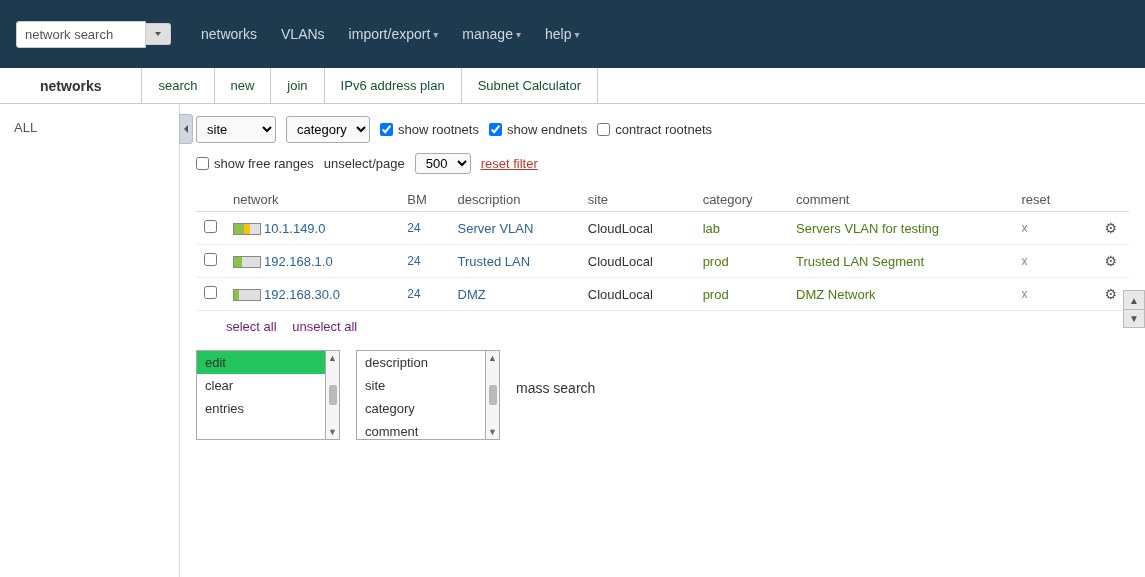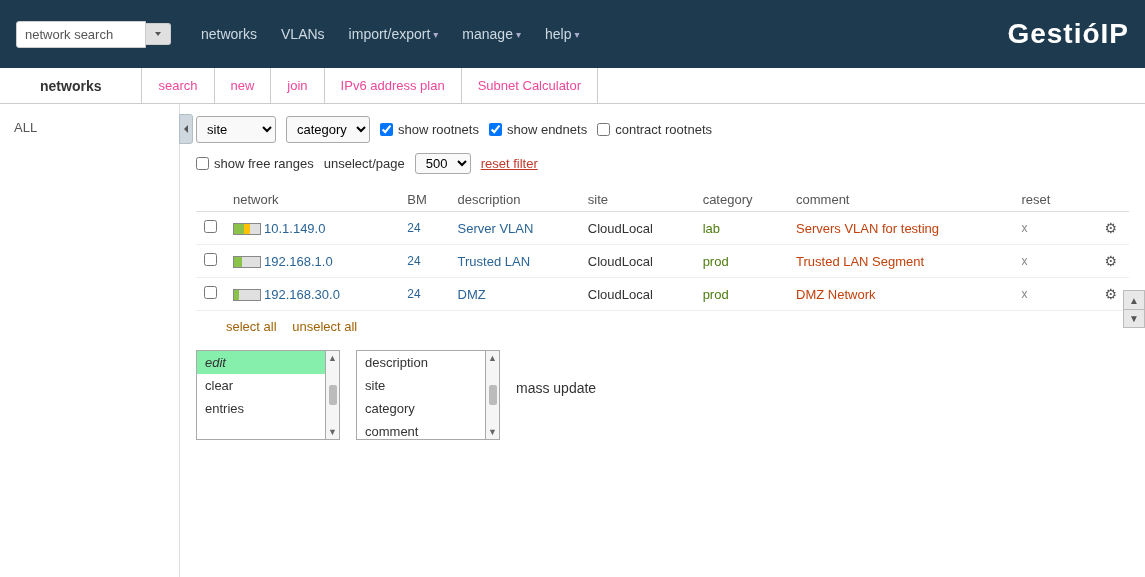--- a/index.html
+++ b/index.html
@@ -83,21 +83,21 @@
       height: 100%;
       display: flex;
       align-items: center;
     }
     .sub-header-links {
       display: flex;
       align-items: center;
       height: 100%;
     }
     .sub-header-links a {
-      color: #ec4899;
+      color: #14532d;
       text-decoration: none;
       padding: 12px 16px;
       height: 100%;
       display: flex;
       align-items: center;
       border-right: 1px solid #ccc;
       font-size: 13px;
     }
 
     
@@ -208,21 +208,21 @@
       vertical-align: middle;
     }
     .td-checkbox { width: 24px; }
     .td-network { color: #2a6496; }
     .td-network a { color: #2a6496; text-decoration: none; }
     .td-bm { color: #2a6496; font-size: 12px; }
     .td-bm a { color: #2a6496; text-decoration: none; }
     .td-description a { color: #2a6496; text-decoration: none; }
     .td-site { color: #333; }
     .td-category { color: #4d7c0f; }
-    .td-comment { color: #c2410c; }
+    .td-comment { color: #4d7c0f; }
     .td-sync { color: #888; font-size: 12px; }
     .td-actions { text-align: right; }
 
     
     .usage-bar {
       display: inline-block;
       width: 28px;
       height: 12px;
       border: 1px solid #888;
       background: #e0e0e0;
@@ -245,21 +245,21 @@
       font-size: 14px;
       padding: 2px 4px;
     }
 
     
     .select-row {
       margin: 8px 0 16px 30px;
       font-size: 13px;
     }
     .select-row a {
-      color: #a16207;
+      color: #701a75;
       text-decoration: none;
       cursor: pointer;
       margin-right: 12px;
     }
 
     
     .bottom-actions {
       display: flex;
       align-items: flex-start;
       gap: 16px;
@@ -270,21 +270,21 @@
       background: #fff;
       width: 130px;
       height: 90px;
       overflow-y: auto;
       font-size: 13px;
     }
     .action-list-box div {
       padding: 4px 8px;
       cursor: pointer;
     }
-    .action-list-box div.selected { background: #86efac; font-style: italic; }
+    .action-list-box div.selected { background: #22c55e; }
 
     .mass-update-list {
       border: 1px solid #aaa;
       background: #fff;
       width: 130px;
       height: 90px;
       overflow-y: auto;
       font-size: 13px;
     }
     .mass-update-list div {
@@ -349,21 +349,20 @@
     <a href="#">
       <span>manage</span>
       <span class="dropdown-arrow">▾</span>
     </a>
     <a href="#">
       <span>help</span>
       <span class="dropdown-arrow">▾</span>
     </a>
   </nav>
 
-  <div class="app-title">GestióIP</div>
 </div>
 
 <div class="sub-header">
   <div class="sub-header-title">networks</div>
   <div class="sub-header-links">
     <a href="#">search</a>
     <a href="#">new</a>
     <a href="#">join</a>
     <a href="#">IPv6 address plan</a>
     <a href="#">Subnet Calculator</a>
@@ -495,21 +494,21 @@
             <div>category</div>
             <div>comment</div>
           </div>
         <div style="width:14px; border:1px solid #aaa; border-left:none; background:#f5f5f5; display:flex; flex-direction:column; align-items:center; justify-content:space-between; padding:2px 0;">
           <div style="font-size:9px; color:#666; cursor:pointer;">▲</div>
           <div style="width:8px; height:20px; background:#bbb; border-radius:2px;"></div>
           <div style="font-size:9px; color:#666; cursor:pointer;">▼</div>
         </div>
       </div>
 
-      <div class="mass-update-label">mass update</div>
+      <div class="mass-update-label">mass search</div>
     </div>
 
   </div>
 
 </div>
 
 <div class="scroll-arrows">
   <button class="scroll-arrow-btn">▲</button>
   <button class="scroll-arrow-btn">▼</button>
 </div>

